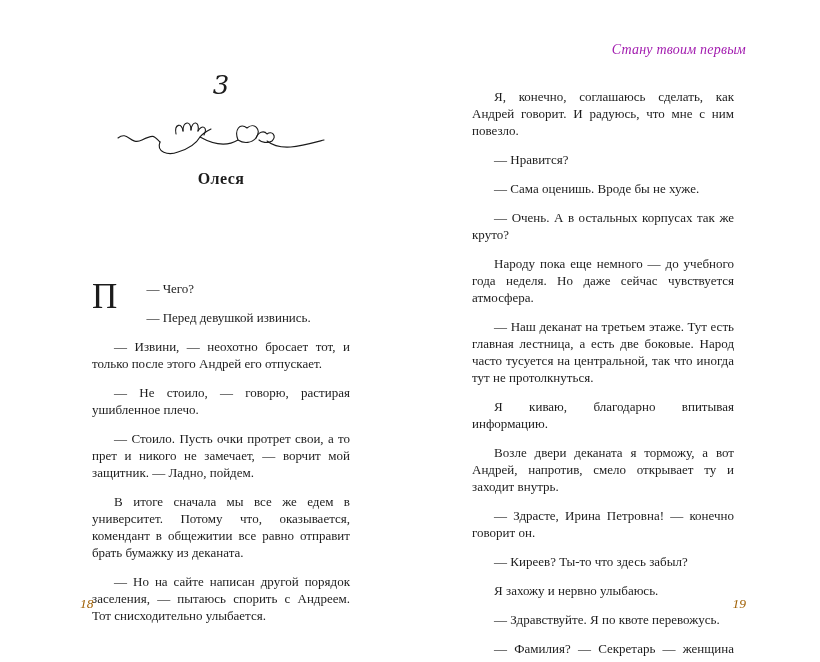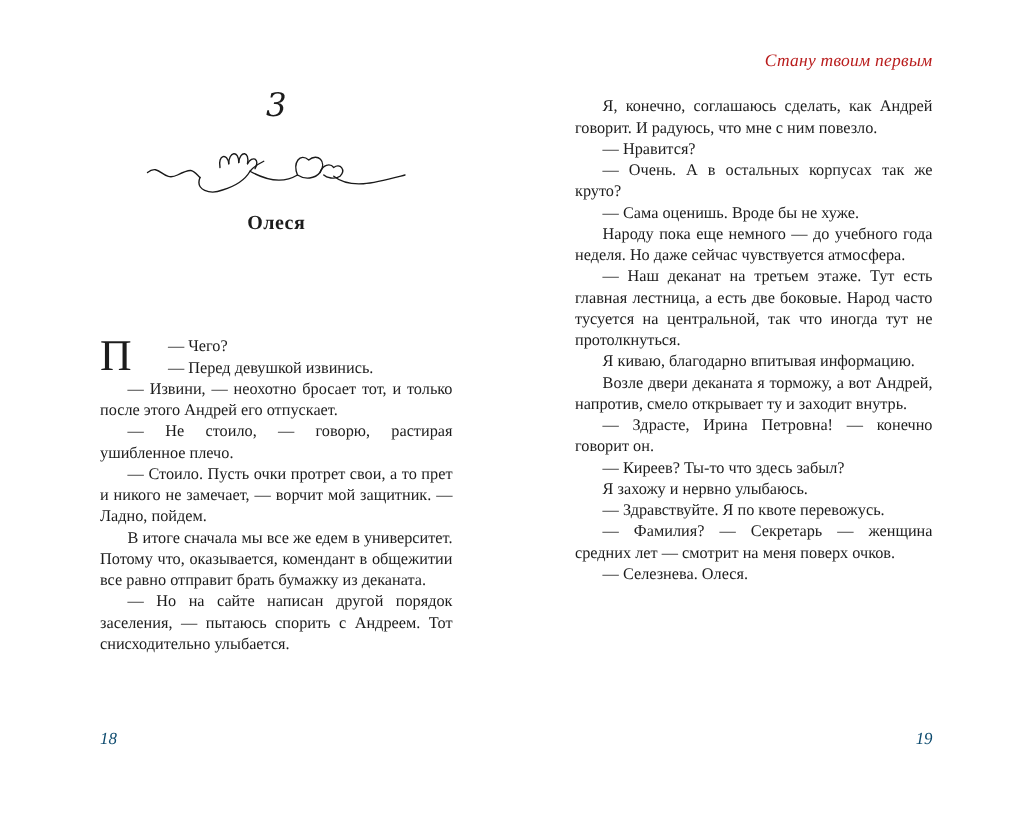--- a/index.html
+++ b/index.html
@@ -24,21 +24,21 @@
   .page-left  { left: 80px;  width: 282px; }
   .page-right { left: 460px; width: 286px; }
 
   .running-title {
     position: absolute;
     top: 42px;
     right: 0;
     font-style: italic;
     font-size: 14px;
     letter-spacing: 0.2px;
-    color: #b91c1c;
+    color: #a21caf;
   }
 
   .chapter-head {
     position: absolute;
     top: 72px;
     left: 0;
     right: 0;
     text-align: center;
   }
   .chapter-number {
@@ -62,43 +62,43 @@
 
   .body-text {
     position: absolute;
     left: 0;
     right: 0;
   }
   .left-body  { top: 268px; }
   .right-body { top: 76px; }
 
   .body-text p {
-    margin: 0;
+    margin: 12px;
     font-size: 13px;
     line-height: 17px;
     text-align: justify;
     text-indent: 1.7em;
   }
   .body-text p.lead {
     text-indent: 0;
   }
   .dropcap {
     float: left;
     font-size: 35px;
     line-height: 29px;
     padding: 2px 7px 0 0;
     font-family: "Liberation Serif", serif;
   }
 
   .pagenum {
     position: absolute;
-    bottom: 63px;
+    bottom: 50px;
     font-size: 13.5px;
     font-style: italic;
-    color: #0c4a6e;
+    color: #a16207;
   }
   .pagenum-left  { left: 0; }
   .pagenum-right { right: 0; }
 </style>
 </head>
 <body>
 
 <div class="spread">
 
   <div class="page page-left">
@@ -134,22 +134,22 @@
     <div class="pagenum pagenum-left">18</div>
   </div>
 
   <div class="page page-right">
 
     <div class="running-title">Стану твоим первым</div>
 
     <div class="body-text right-body">
       <p>Я, конечно, соглашаюсь сделать, как Андрей говорит. И радуюсь, что мне с ним повезло.</p>
       <p>— Нравится?</p>
+      <p>— Сама оценишь. Вроде бы не хуже.</p>
       <p>— Очень. А в остальных корпусах так же круто?</p>
-      <p>— Сама оценишь. Вроде бы не хуже.</p>
       <p>Народу пока еще немного — до учебного года неделя. Но даже сейчас чувствуется атмосфера.</p>
       <p>— Наш деканат на третьем этаже. Тут есть главная лестница, а есть две боковые. Народ часто тусуется на центральной, так что иногда тут не протолкнуться.</p>
       <p>Я киваю, благодарно впитывая информацию.</p>
       <p>Возле двери деканата я торможу, а вот Андрей, напротив, смело открывает ту и заходит внутрь.</p>
       <p>— Здрасте, Ирина Петровна! — конечно говорит он.</p>
       <p>— Киреев? Ты-то что здесь забыл?</p>
       <p>Я захожу и нервно улыбаюсь.</p>
       <p>— Здравствуйте. Я по квоте перевожусь.</p>
       <p>— Фамилия? — Секретарь — женщина средних лет — смотрит на меня поверх очков.</p>
       <p>— Селезнева. Олеся.</p>

